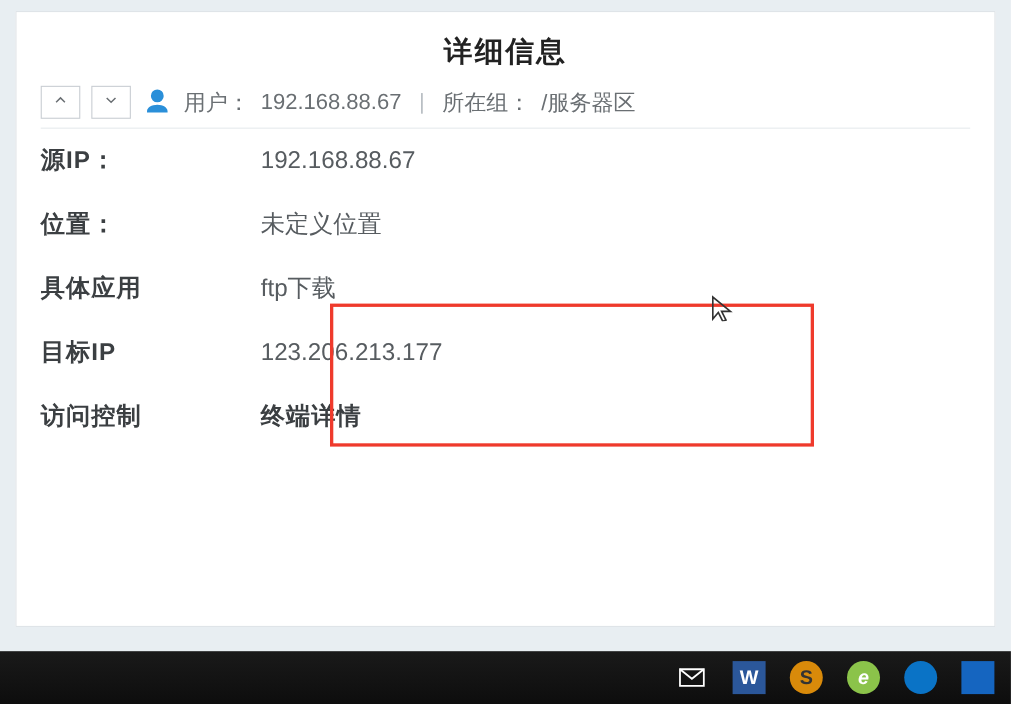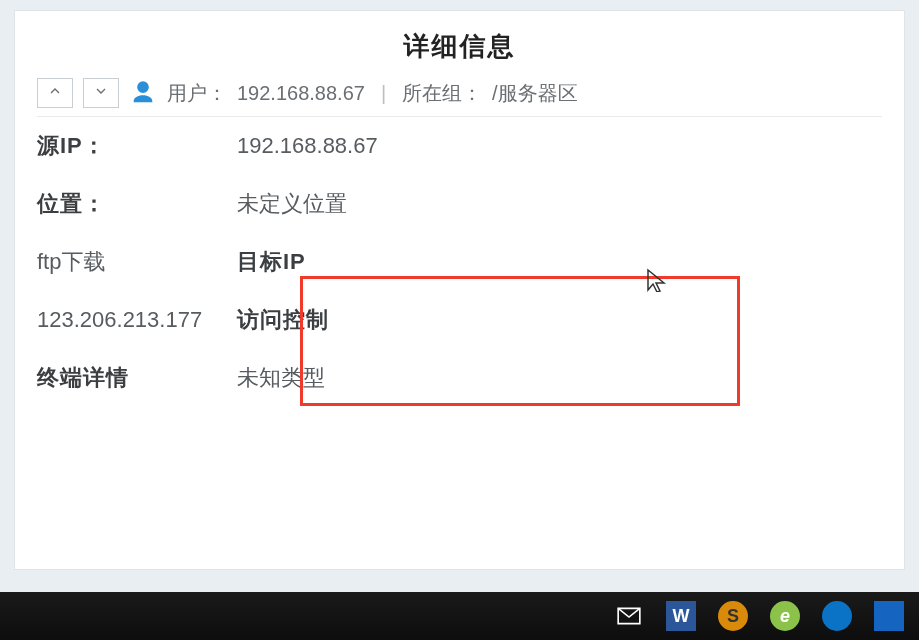--- a/index.html
+++ b/index.html
@@ -62,29 +62,29 @@
     <span>/服务器区</span>
   </div>
 
   <div class="rows">
     <div class="k">源IP：</div>
     <div class="v">192.168.88.67</div>
 
     <div class="k">位置：</div>
     <div class="v">未定义位置</div>
 
+    <div class="k">具体应用</div>
     <div class="v">ftp下载</div>
 
     <div class="k">目标IP</div>
     <div class="v">123.206.213.177</div>
 
     <div class="k">访问控制</div>
 
     <div class="k">终端详情</div>
-    <div class="v">未知类型</div>
   </div>
 </div>
 
 <div class="highlight-box hl1"></div>
 <div class="cursor">
   <svg viewBox="0 0 24 24" width="24" height="24">
       <path d="M4 2l0 20 5-6 4 8 3-1-4-8 8 0z" fill="none" stroke="#333" stroke-width="1.5"></path>
     </svg>
 </div>
 

